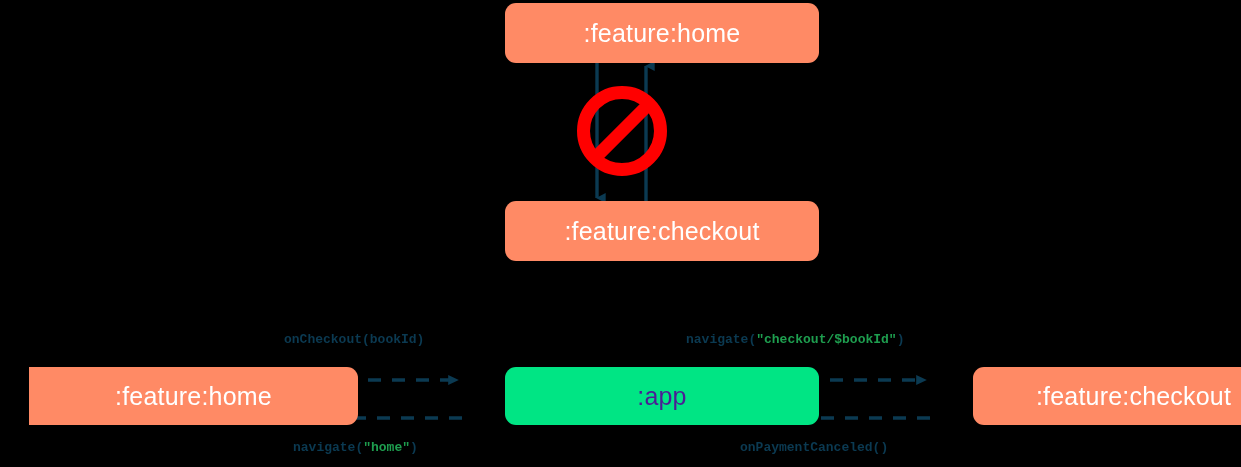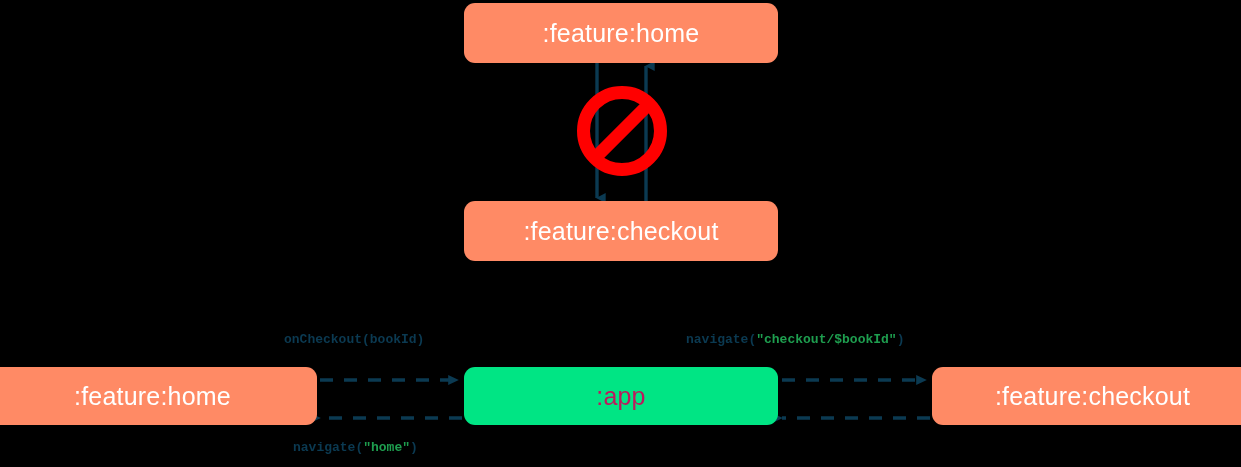--- a/index.html
+++ b/index.html
@@ -20,32 +20,33 @@
 
   
   .node {
     position: absolute;
     display: flex;
     align-items: center;
     justify-content: center;
     border-radius: 11px;
     box-sizing: border-box;
     user-select: none;
+    margin-left: 41px;
   }
   .node-label {
     font-family: "Liberation Sans", sans-serif;
     font-size: 25px;
     letter-spacing: 0.2px;
     line-height: 1;
     white-space: nowrap;
   }
   .node.feature { background: #FF8A65; }
   .node.feature .node-label { color: #FFFFFF; }
   .node.app { background: #00E584; }
-  .node.app .node-label { color: #be185d; }
+  .node.app .node-label { color: #4c1d95; }
 
   
   #node-home-top     { left: 464px; top: 3px;   width: 314px; height: 60px; }
   #node-checkout-top { left: 464px; top: 201px; width: 314px; height: 60px; }
 
   
   #node-home-bottom {
     left: -12px; top: 367px; width: 329px; height: 58px;
     border-top-left-radius: 0; border-bottom-left-radius: 0;
   }
@@ -149,14 +150,15 @@
   <div class="node feature" id="node-checkout-bottom">
     <span class="node-label">:feature:checkout</span>
   </div>
 
   <div class="edge-label" id="label-on-checkout"><span>onCheckout(bookId)</span></div>
 
   <div class="edge-label" id="label-navigate-checkout"><span>navigate(</span><span class="str">"checkout/$bookId"</span><span>)</span></div>
 
   <div class="edge-label" id="label-navigate-home"><span>navigate(</span><span class="str">"home"</span><span>)</span></div>
 
+  <div class="edge-label" id="label-on-payment-cancel"><span>onPaymentCanceled()</span></div>
 
 </div>
 
 </body></html>

